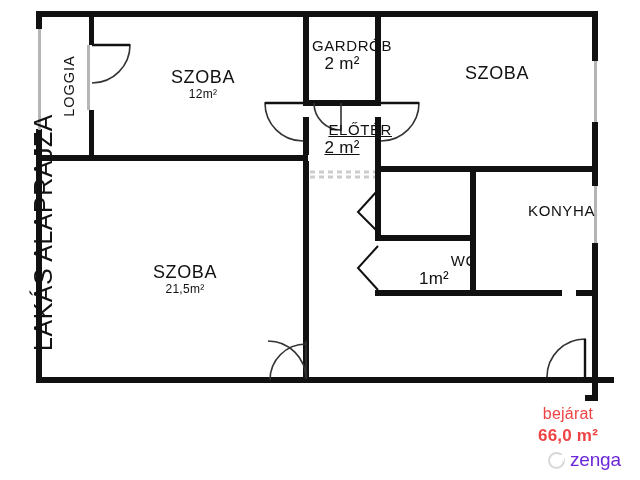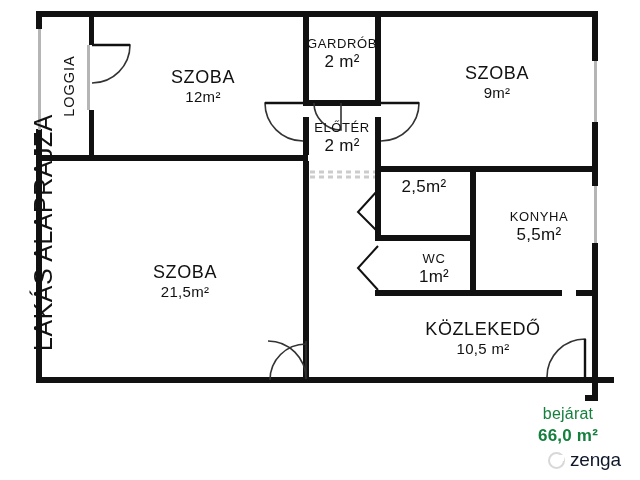--- a/index.html
+++ b/index.html
@@ -49,45 +49,45 @@
     line-height: 1.15;
     white-space: nowrap;
   }
   .room-label .rname {
     display: block;
     font-size: 18px;
     letter-spacing: 0.6px;
   }
   .room-label .rarea {
     display: block;
-    font-size: 15px;
+    font-size: 12px;
     letter-spacing: 0.3px;
   }
-  .room-label.small .rname { font-size: 13px; }
+  .room-label.small .rname { font-size: 15px; text-align: right; }
   .room-label.small .rarea { font-size: 17px; }
   .loggia-label {
     position: absolute;
     left: 14px;
     top: 78px;
     width: 110px;
     text-align: center;
     transform: rotate(-90deg);
     transform-origin: center center;
     font-size: 14.5px;
     letter-spacing: 1px;
     color: #111111;
     white-space: nowrap;
   }
   .entry-block {
     position: absolute;
     left: 508px;
     top: 405px;
     width: 120px;
     text-align: center;
-    color: #15803d;
+    color: #ef4444;
   }
   .entry-block .ename {
     display: block;
     font-size: 16px;
     letter-spacing: 0.2px;
   }
   .entry-block .earea {
     display: block;
     font-size: 17px;
     font-weight: bold;
@@ -98,21 +98,21 @@
     position: absolute;
     left: 548px;
     top: 449px;
     display: flex;
     align-items: center;
     gap: 5px;
     opacity: 1;
   }
   .watermark .wm-text {
     font-size: 19px;
-    color: #0f172a;
+    color: #6d28d9;
     font-family: "Liberation Sans", sans-serif;
     letter-spacing: -0.2px;
   }
   .wm-mark {
     width: 17px; height: 17px;
     border-radius: 50%;
     border: 2.5px solid #d8d8d8;
     position: relative;
     box-sizing: border-box;
   }
@@ -247,51 +247,44 @@
     <span class="rarea">12m²</span>
   </div>
 
   <div class="room-label small" style="left:292px; top:37px; width:100px;">
     <span class="rname">GARDRÓB</span>
     <span class="rarea">2 m²</span>
   </div>
 
   <div class="room-label" style="left:437px; top:63px; width:120px;">
     <span class="rname">SZOBA</span>
-    <span class="rarea">9m²</span>
-  </div>
-
-  <div class="room-label small" style="left:292px; top:121px; width:100px;">
+  </div>
+
+  <div class="room-label small" style="left:292px; top:121px; width:100px;text-decoration:underline;">
     <span class="rname">ELŐTÉR</span>
     <span class="rarea">2 m²</span>
   </div>
 
   <div class="room-label small" style="left:376px; top:177px; width:96px;">
-    <span class="rarea">2,5m²</span>
-  </div>
-
-  <div class="room-label small" style="left:483px; top:210px; width:112px;">
+  </div>
+
+  <div class="room-label small" style="left:483px; top:202px; width:112px;">
     <span class="rname">KONYHA</span>
-    <span class="rarea">5,5m²</span>
   </div>
 
   <div class="room-label" style="left:115px; top:262px; width:140px;">
     <span class="rname">SZOBA</span>
     <span class="rarea">21,5m²</span>
   </div>
 
   <div class="room-label small" style="left:391px; top:252px; width:86px;">
     <span class="rname">WC</span>
     <span class="rarea">1m²</span>
   </div>
 
-  <div class="room-label" style="left:395px; top:319px; width:176px;">
-    <span class="rname">KÖZLEKEDŐ</span>
-    <span class="rarea">10,5 m²</span>
-  </div>
 
   <div class="entry-block">
     <span class="ename">bejárat</span>
     <span class="earea">66,0 m²</span>
   </div>
 
   <div class="watermark">
     <span class="wm-mark"></span>
     <span class="wm-text">zenga</span>
   </div>

